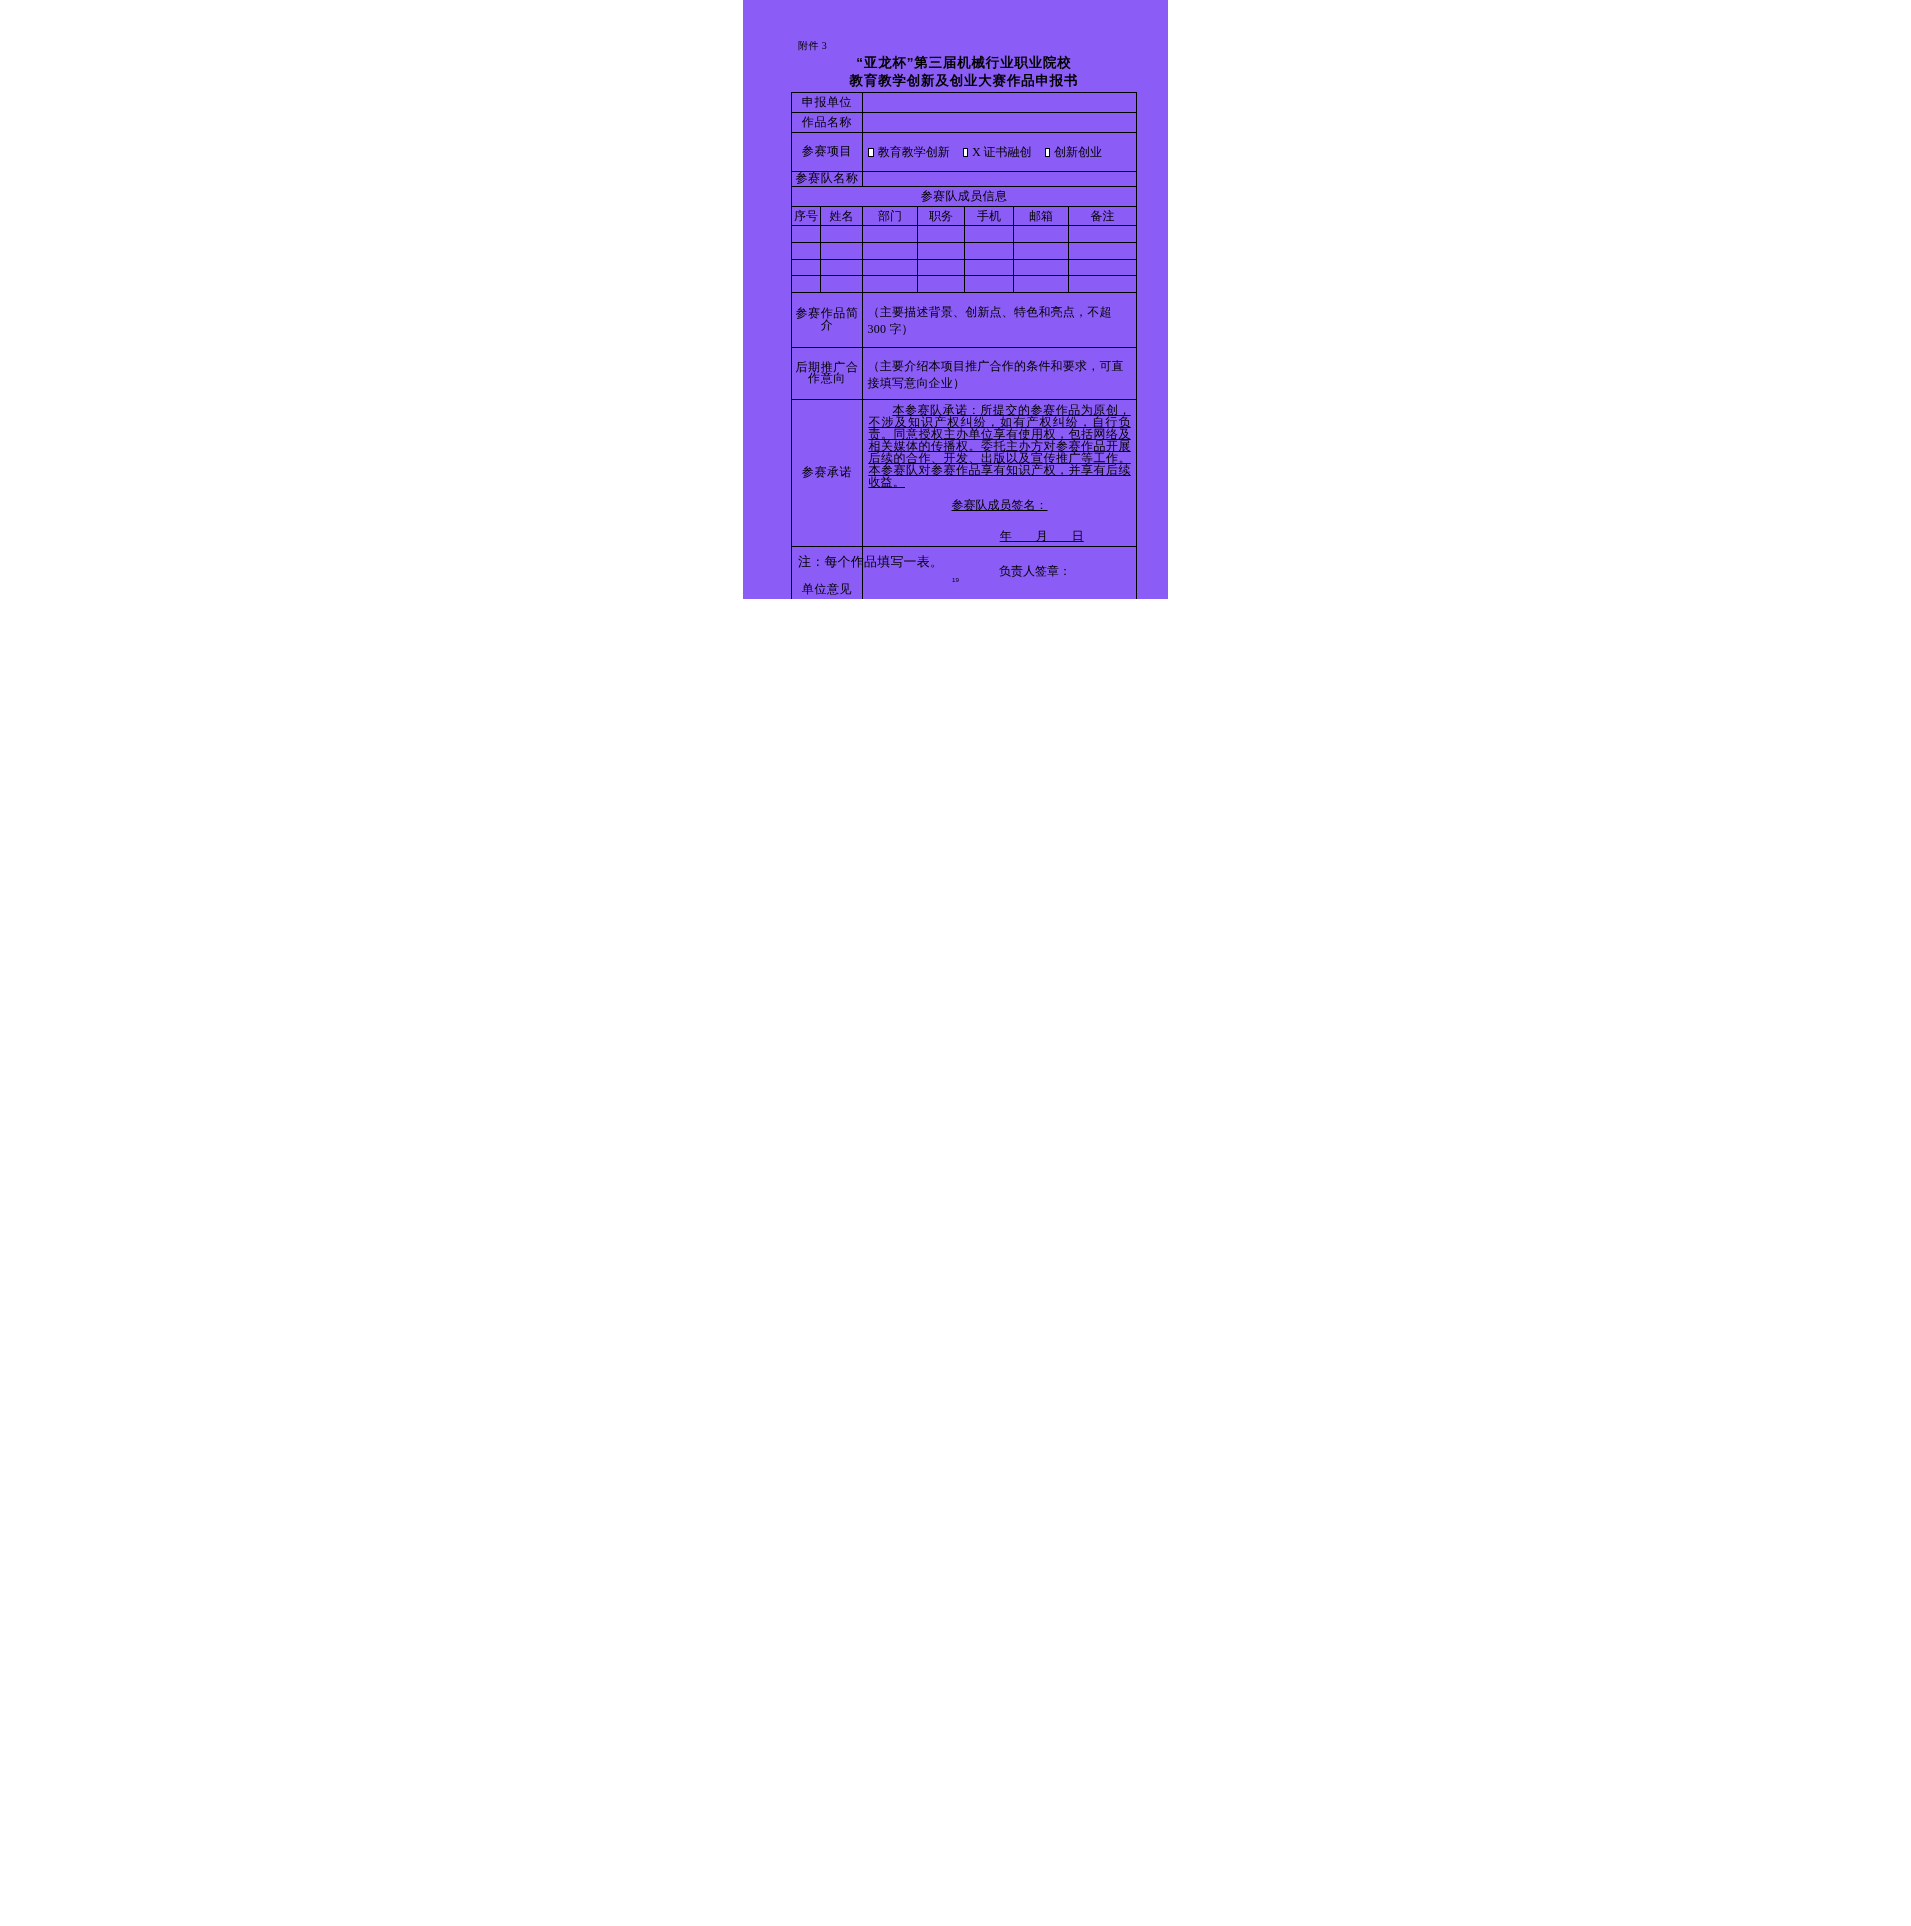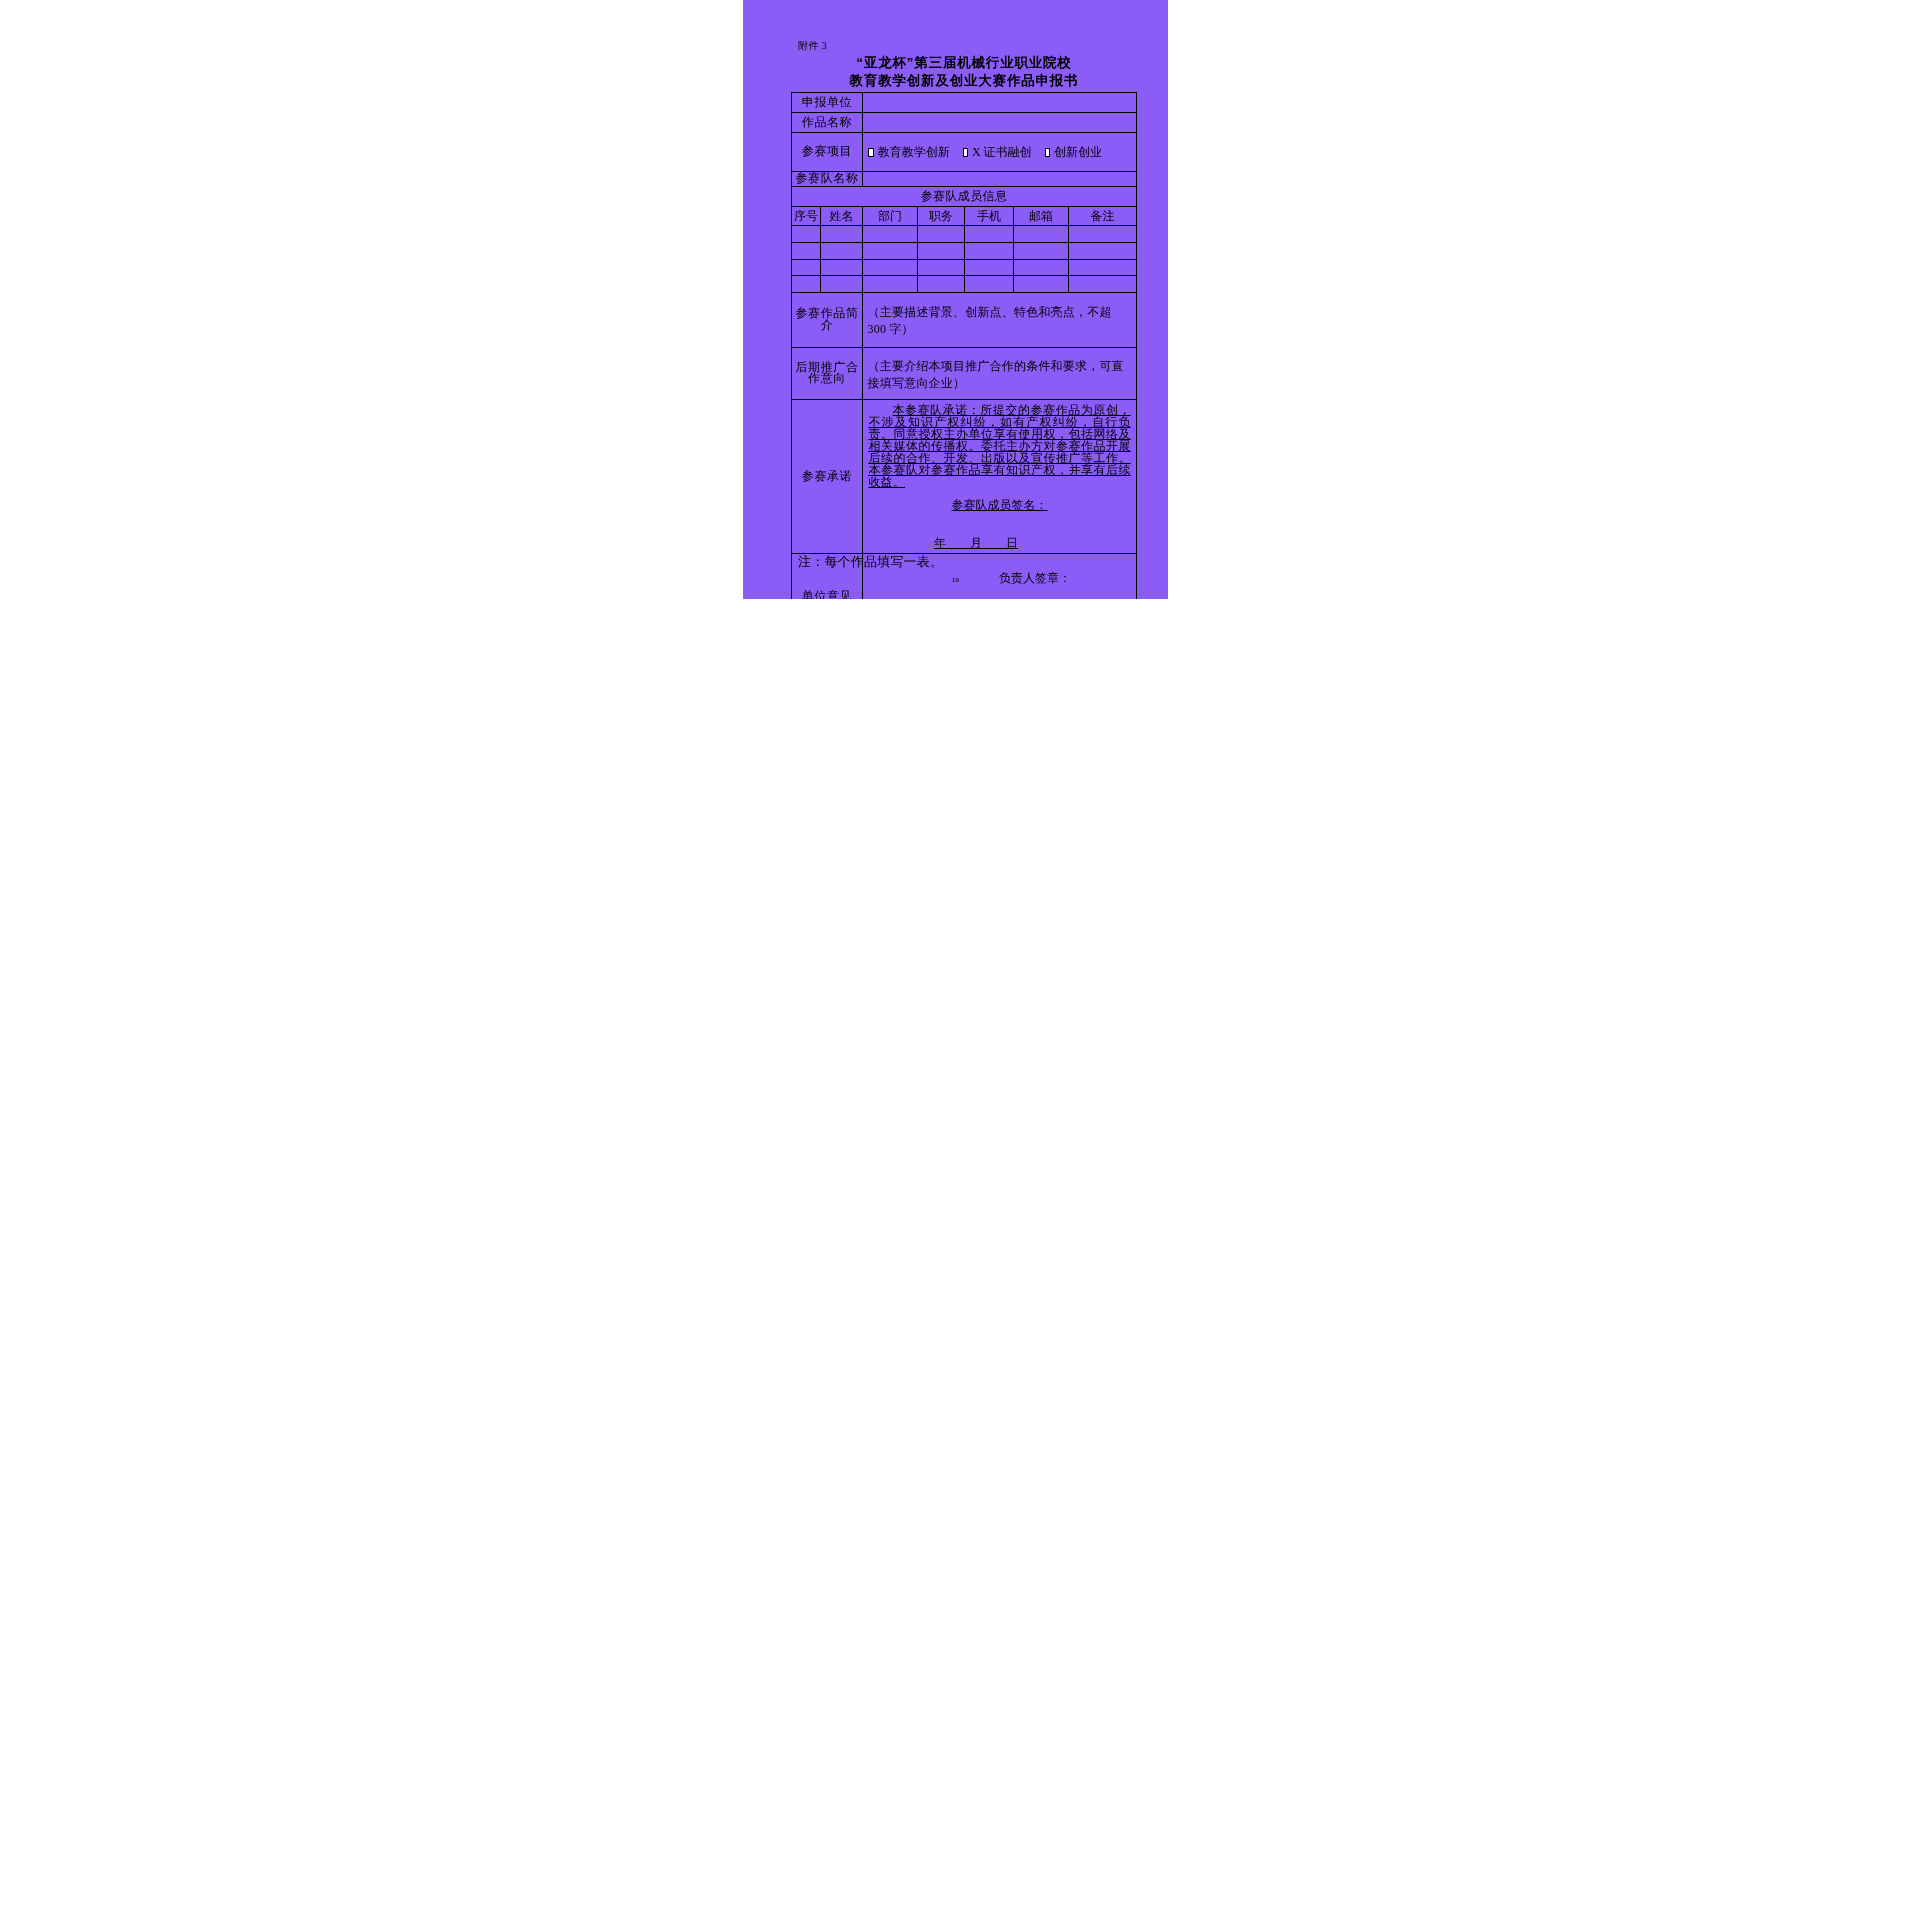--- a/index.html
+++ b/index.html
@@ -93,21 +93,21 @@
     padding: 3.9px 5.4px 1.5px 5.4px;
     text-decoration: underline;
   }
   .commit-body {
     text-indent: 2em;
     line-height: 12px;
     letter-spacing: 0.2px;
     text-align: justify;
   }
   .commit-sign { text-align: center; margin-top: 9px; }
-  .commit-date { text-align: center; padding-right: 47px; margin-top: 21px; }
+  .commit-date { text-align: right; padding-right: 47px; margin-top: 14px; }
   td.opinion {
     vertical-align: top;
     padding-top: 15.4px;
     padding-left: 136px;
   }
   .op-date { margin-top: 19px; }
   .footnote {
     position: absolute;
     top: 553px;
     left: 55px;

